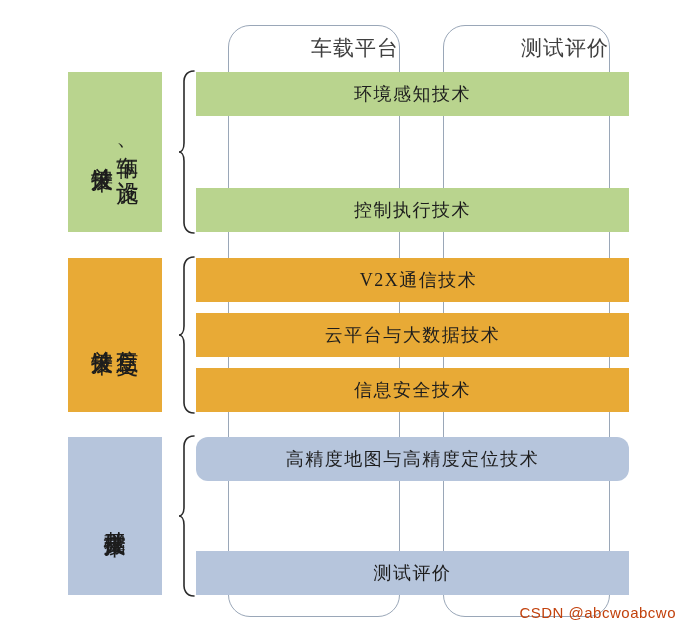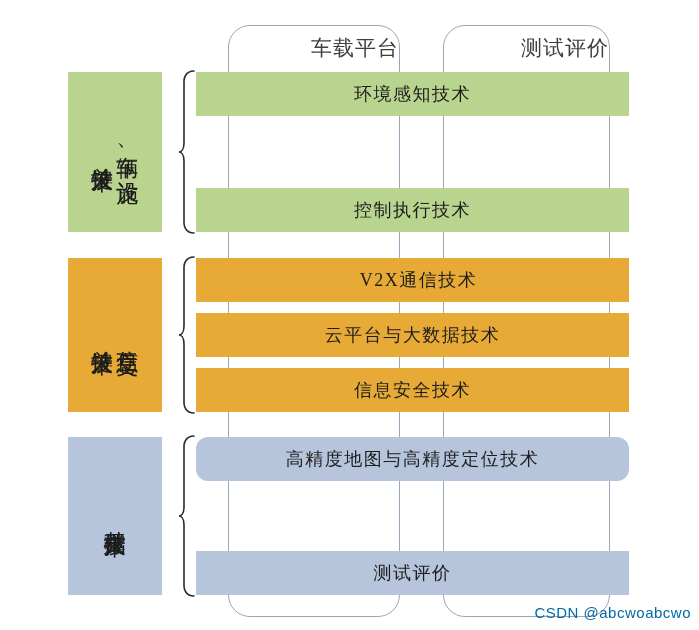--- a/index.html
+++ b/index.html
@@ -87,24 +87,24 @@
     font-size: 18px;
     color: #1d1d1d;
     letter-spacing: 1.5px;
     white-space: nowrap;
     text-align: center;
   }
 
   
   .watermark {
     position: absolute;
-    right: 8px;
+    right: 23px;
     bottom: 9px;
     font-size: 15px;
-    color: #0369a1;
+    color: #c2410c;
     font-family: "Liberation Sans", sans-serif;
     letter-spacing: 0.5px;
     white-space: nowrap;
   }
 </style>
 </head>
 <body>
 
 <div id="canvas">
 

